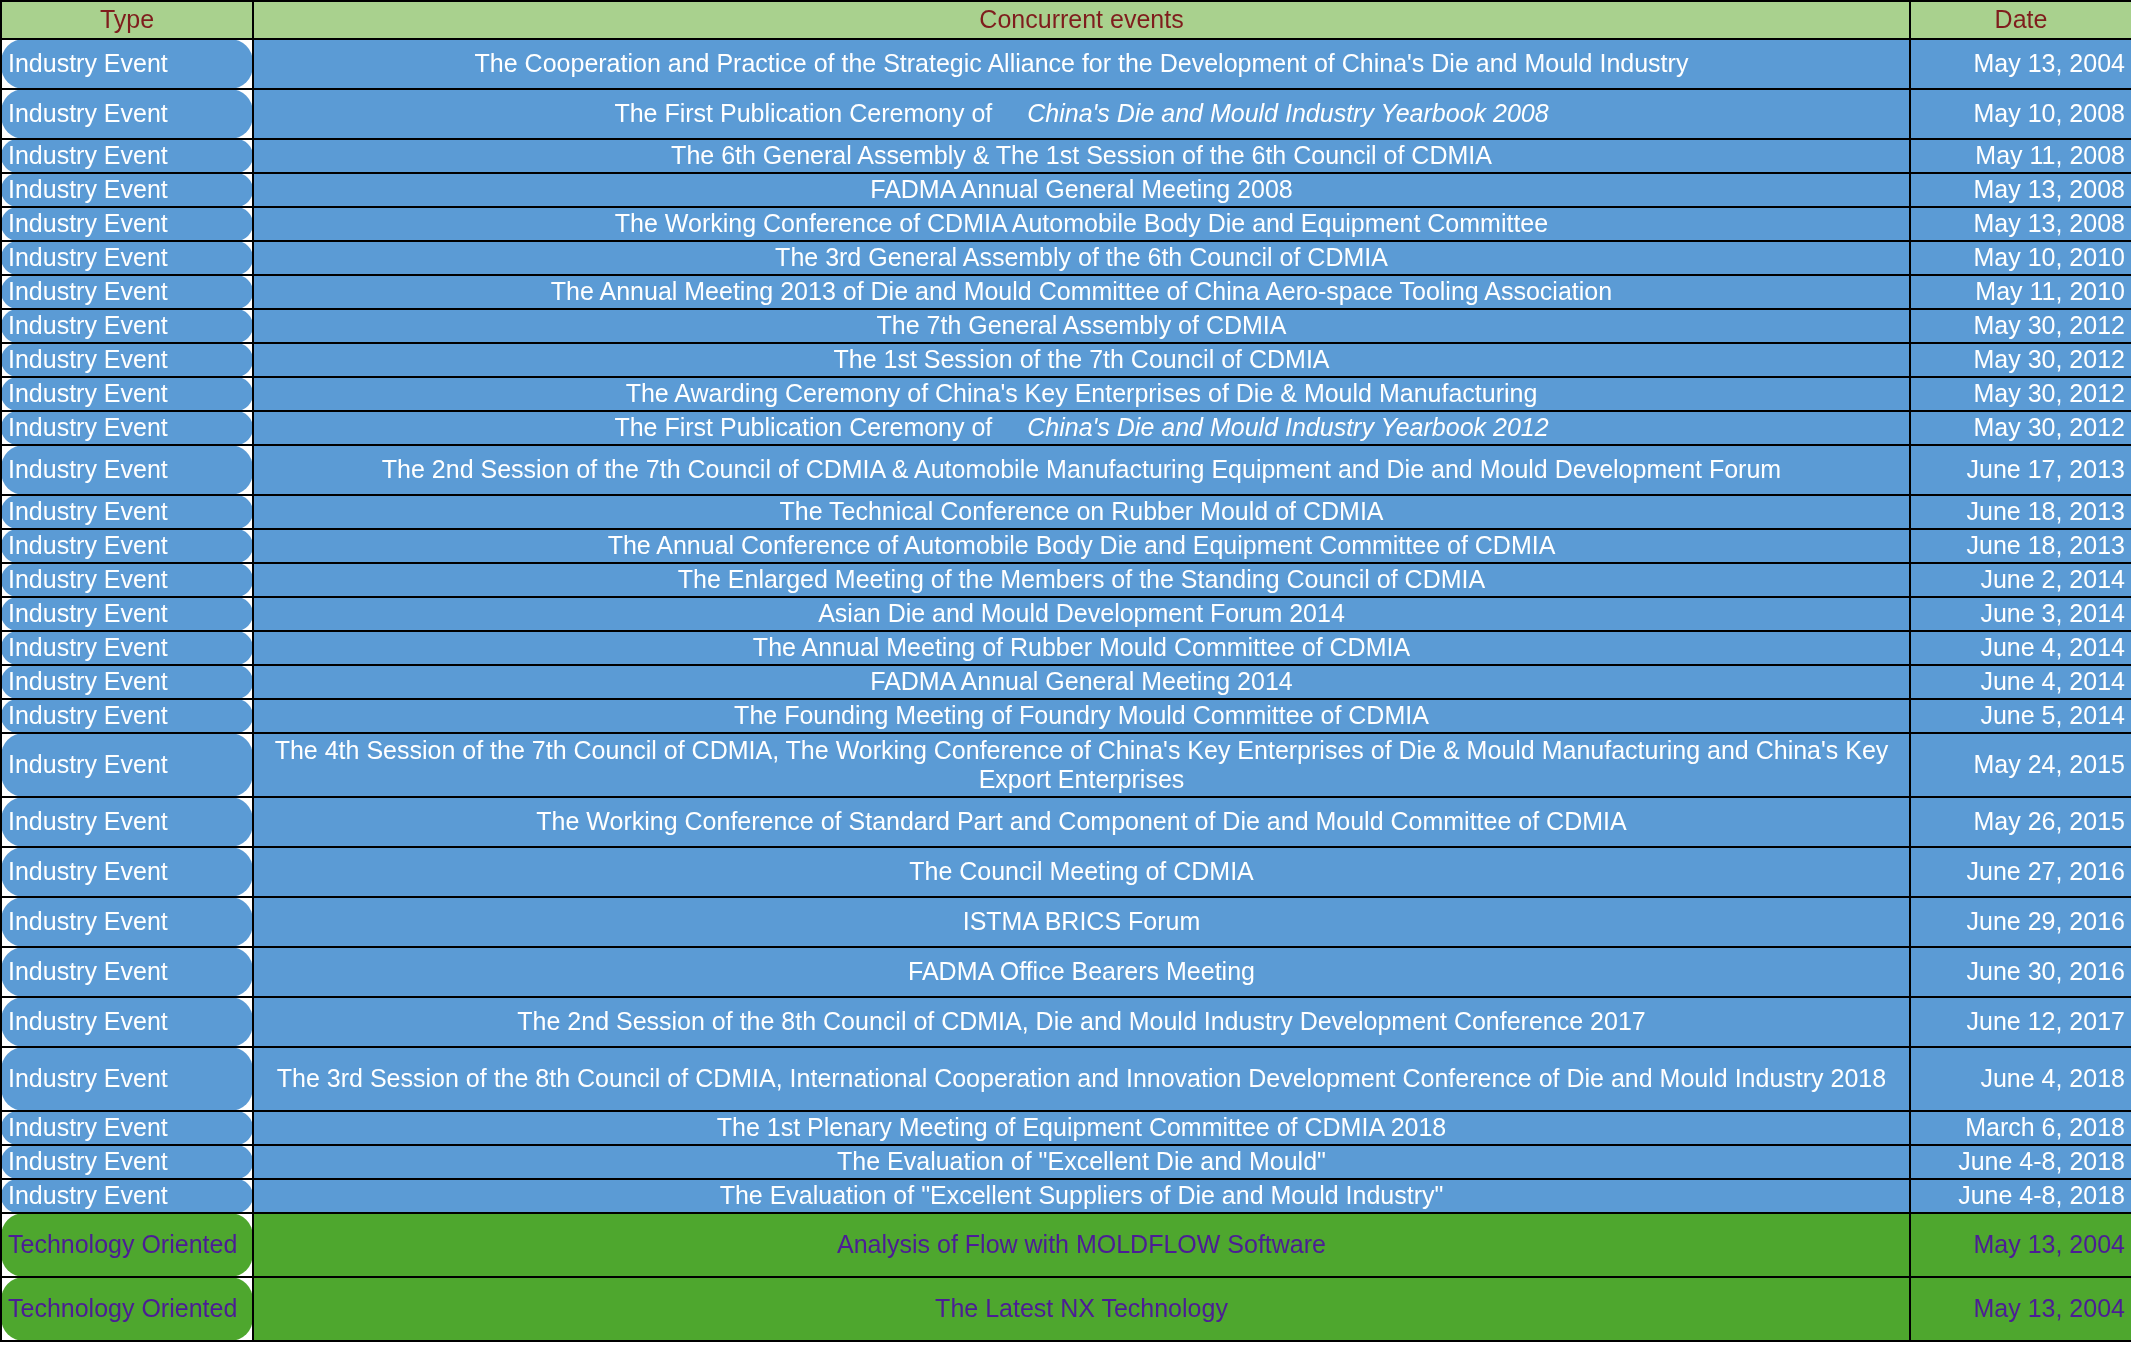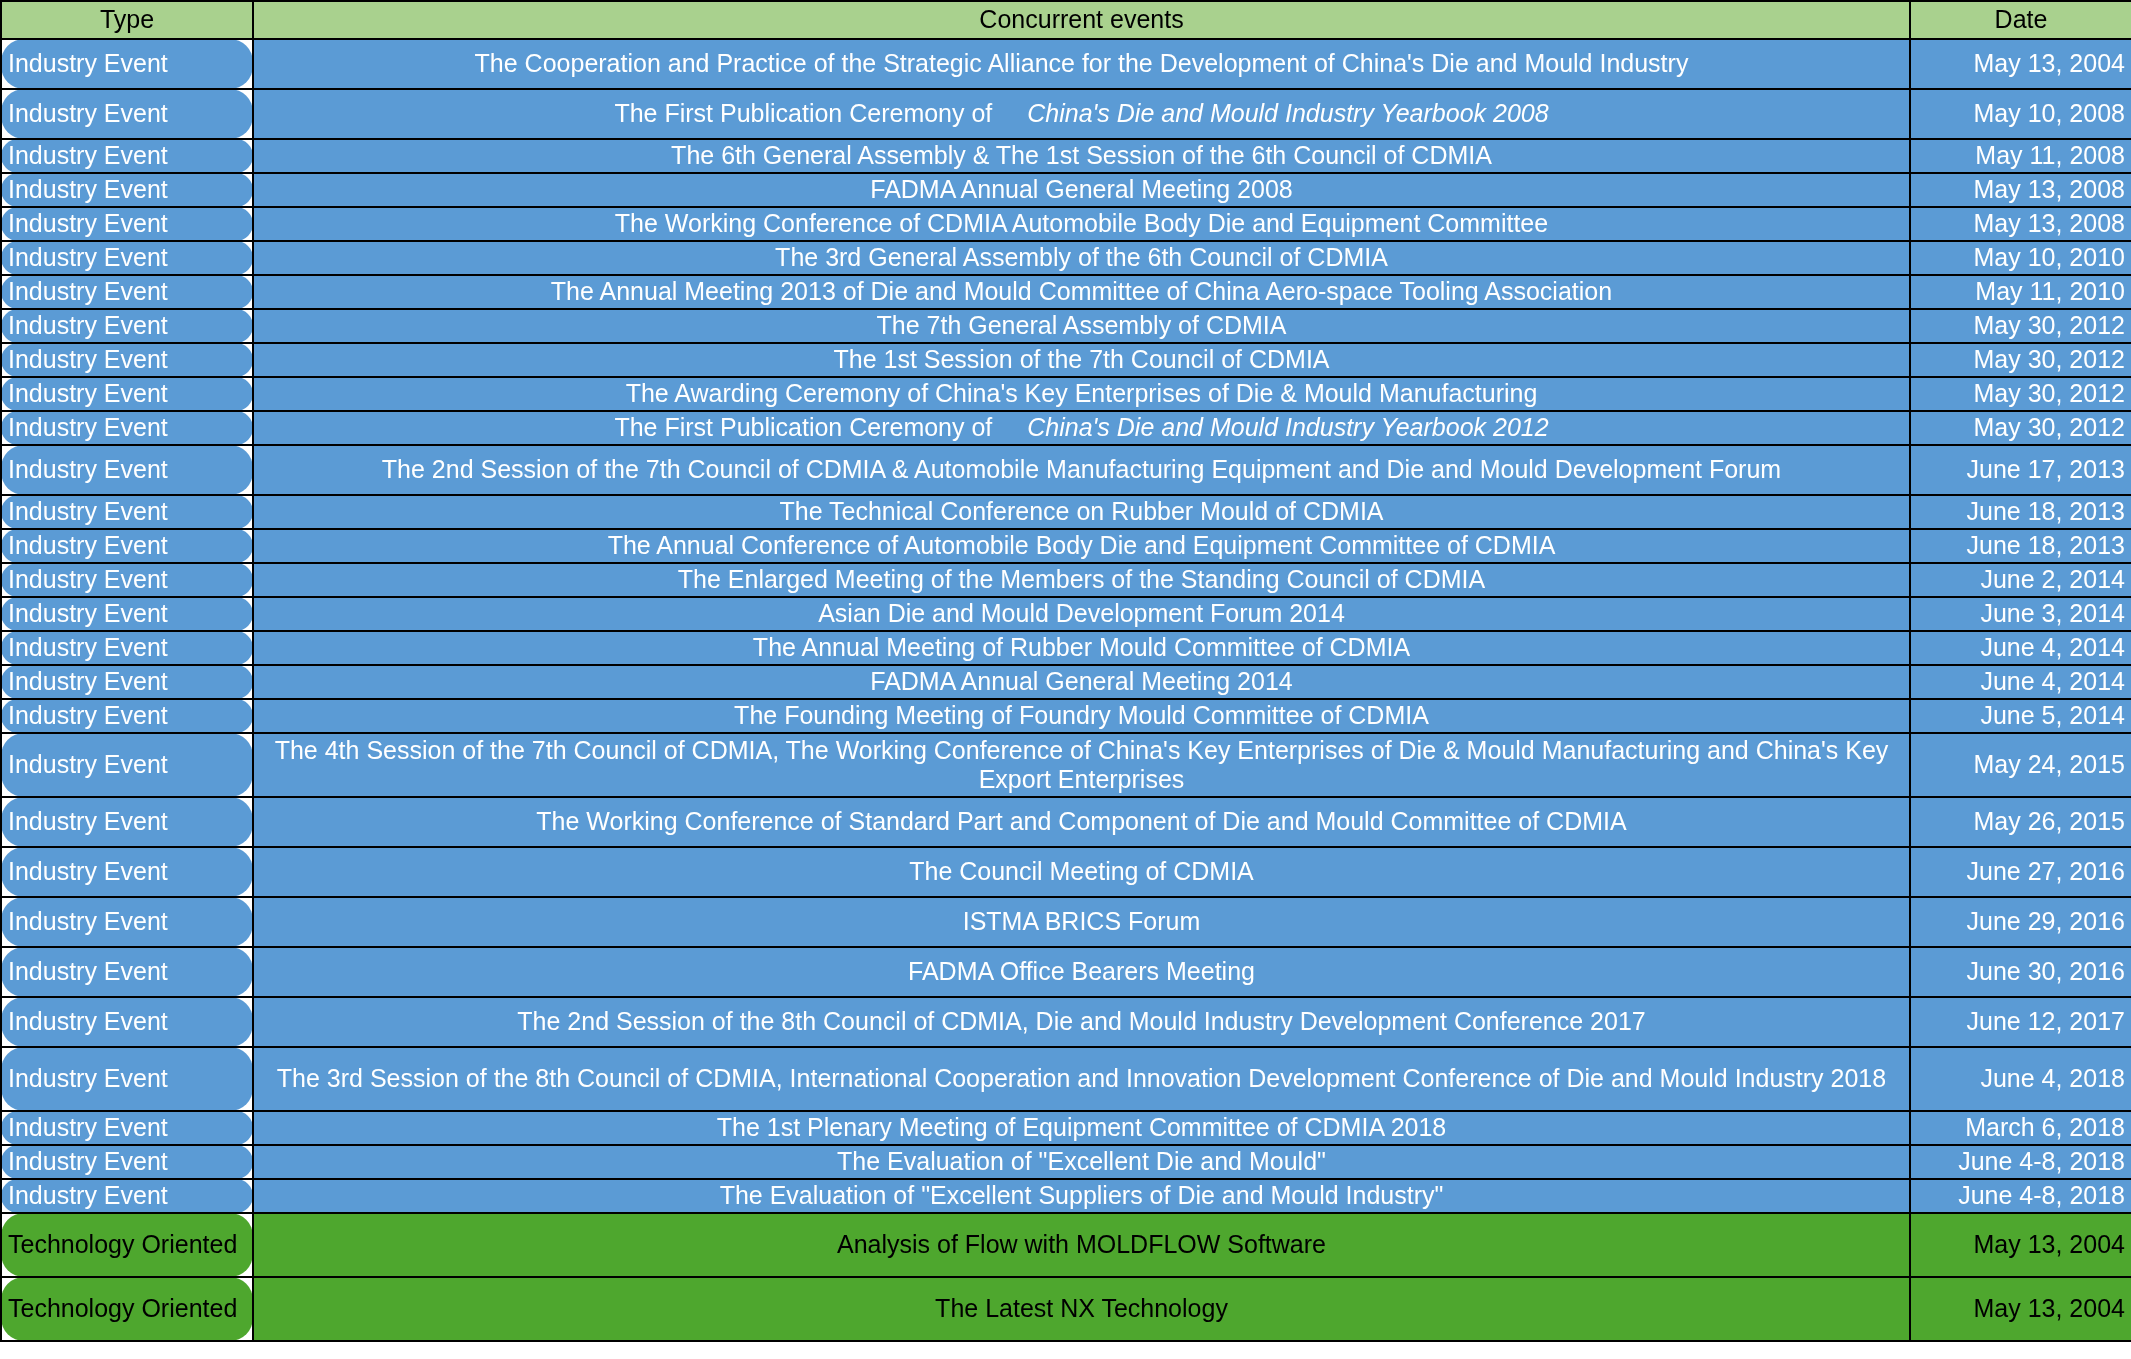--- a/index.html
+++ b/index.html
@@ -23,33 +23,33 @@
   table.events-table th,
   table.events-table td {
     border: 2px solid #000000;
     padding: 0 6px;
     vertical-align: middle;
     font-size: 25px;
     line-height: 1.18;
   }
   thead th {
     background: #a9d18e;
-    color: #000000;
+    color: #7f1d1d;
     text-align: center;
     font-weight: normal;
     height: 36px;
     font-size: 26px;
   }
   tbody tr.row-industry td {
     background: #5b9bd5;
     color: #ffffff;
   }
   tbody tr.row-tech td {
     background: #4ea72e;
-    color: #000000;
+    color: #4c1d95;
   }
   td.cell-type {
     text-align: left;
     white-space: normal;
     border-radius: 23px;
   }
   td.cell-event {
     text-align: center;
   }
   td.cell-date {

